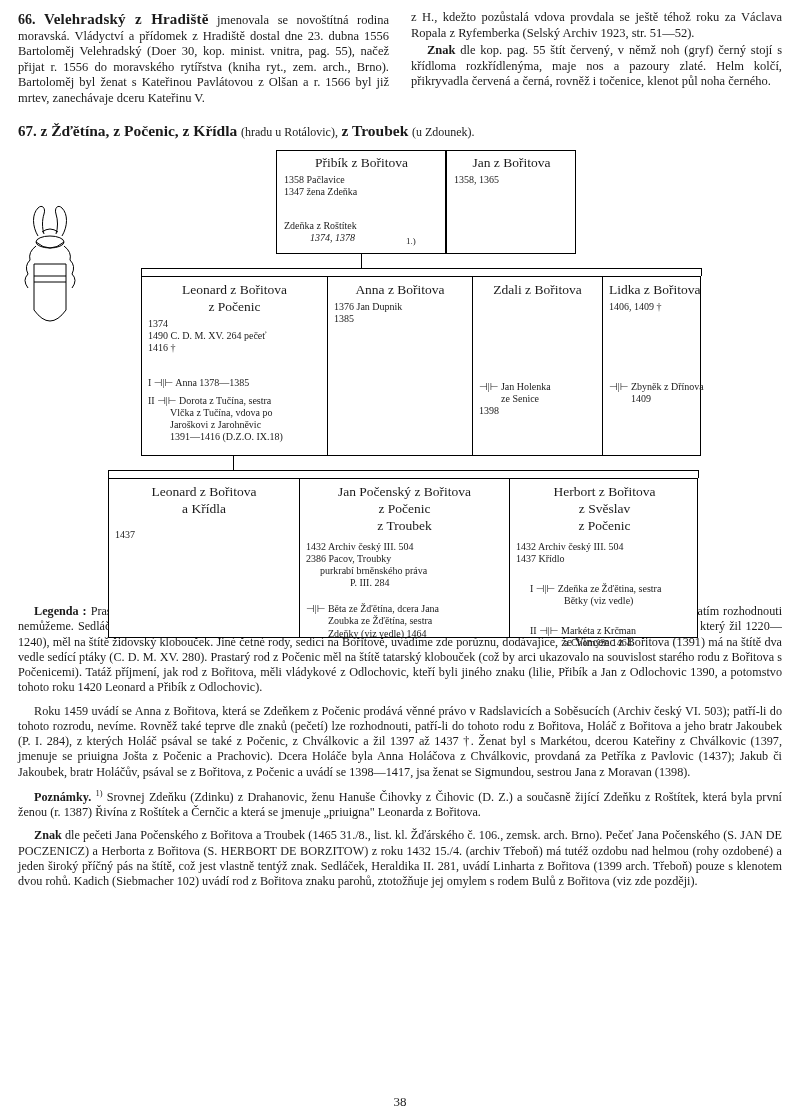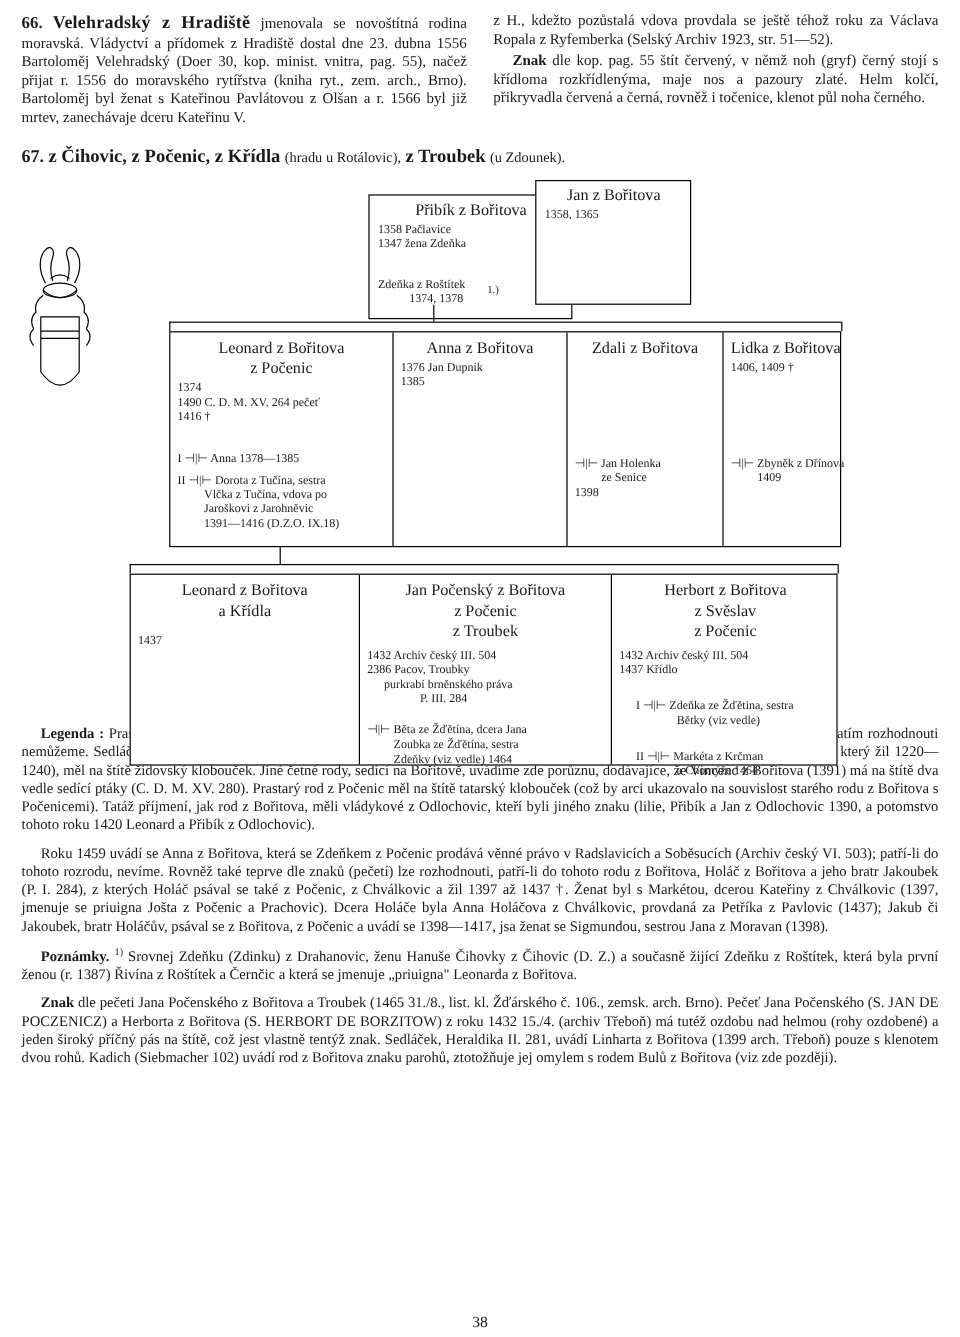--- a/index.html
+++ b/index.html
@@ -150,21 +150,21 @@
         <p class="para"><span class="entry-num">66.</span> <span class="entry-name">Velehradský z Hradiště</span> <span>jmenovala se novoštítná rodina moravská. Vládyctví a přídomek z Hradiště dostal dne 23. dubna 1556 Bartoloměj Velehradský (Doer 30, kop. minist. vnitra, pag. 55), načež přijat r. 1556 do moravského rytířstva (kniha ryt., zem. arch., Brno). Bartoloměj byl ženat s Kateřinou Pavlátovou z Olšan a r. 1566 byl již mrtev, zanechávaje dceru Kateřinu V.</span></p>
       </div>
       <div class="col">
         <p class="para">z H., kdežto pozůstalá vdova provdala se ještě téhož roku za Václava Ropala z Ryfemberka (Selský Archiv 1923, str. 51—52).</p>
         <p class="para"><span class="sp"></span><span class="lead">Znak</span> <span>dle kop. pag. 55 štít červený, v němž noh (gryf) černý stojí s křídloma rozkřídlenýma, maje nos a pazoury zlaté. Helm kolčí, přikryvadla červená a černá, rovněž i točenice, klenot půl noha černého.</span></p>
       </div>
     </div>
 
     <div class="sec-head">
       <span class="num">67.</span>
-      <span class="big">z Čihovic, z Počenic, z Křídla</span>
+      <span class="big">z Žďětína, z Počenic, z Křídla</span>
       <span class="small">(hradu u Rotálovic),</span>
       <span class="big">z Troubek</span>
       <span class="small">(u Zdounek).</span>
     </div>
 
     <div class="geneal">
 
       <svg class="crest" viewBox="0 0 56 150">
         <g fill="none" stroke="#000" stroke-width="1">
 
@@ -177,29 +177,29 @@
 
           <path d="M14 44 q-8 6 -6 14 q-6 6 -2 14 q-6 6 0 14"></path>
           <path d="M42 44 q8 6 6 14 q6 6 2 14 q6 6 0 14"></path>
 
           <path d="M12 62 L44 62 L44 108 Q28 130 12 108 Z"></path>
           <path d="M12 74 L44 74"></path>
           <path d="M12 80 L44 80"></path>
         </g>
       </svg>
 
-      <div class="box" style="left:258px; top:12px; width:170px; height:104px;margin-left:31px;">
+      <div class="box" style="left:258px; top:0px; width:170px; height:104px;">
         <div class="title">Přibík z Bořitova</div>
         <div class="lines">
           <div>1358  Pačlavice</div>
           <div>1347  žena Zdeňka</div>
         </div>
         <div class="marr" style="margin-top:22px;">
           <div>Zdeňka z Roštítek</div>
-          <div style="padding-left:26px;">1374, 1378</div>
+          <div style="padding-left:26px;font-style:italic;">1374, 1378</div>
         </div>
       </div>
       <div class="marker" style="left:388px; top:86px;">1.)</div>
 
       <div class="box" style="left:428px; top:0px; width:130px; height:104px;">
         <div class="title">Jan z Bořitova</div>
         <div class="lines">
           <div>1358, 1365</div>
         </div>
       </div>

